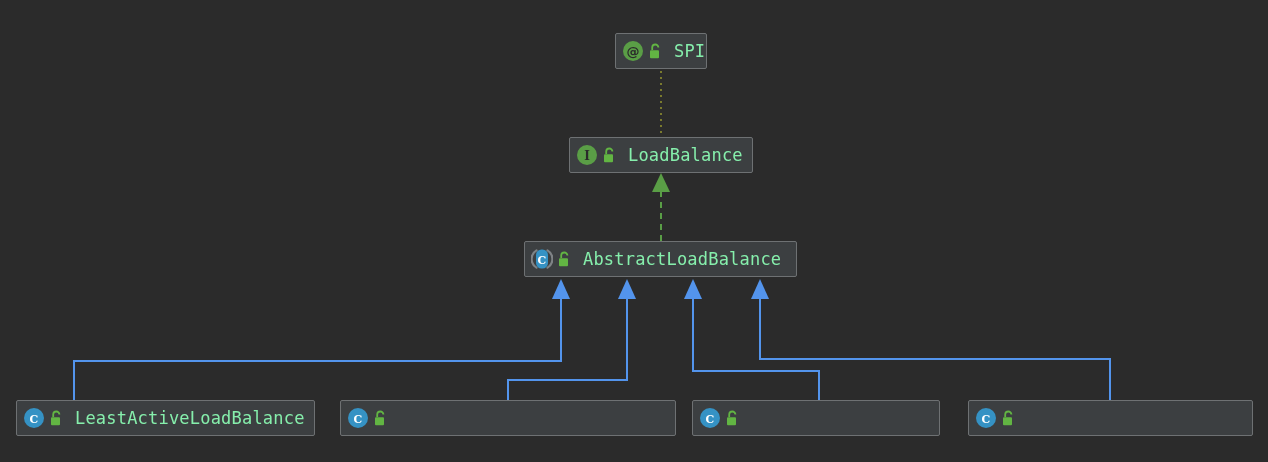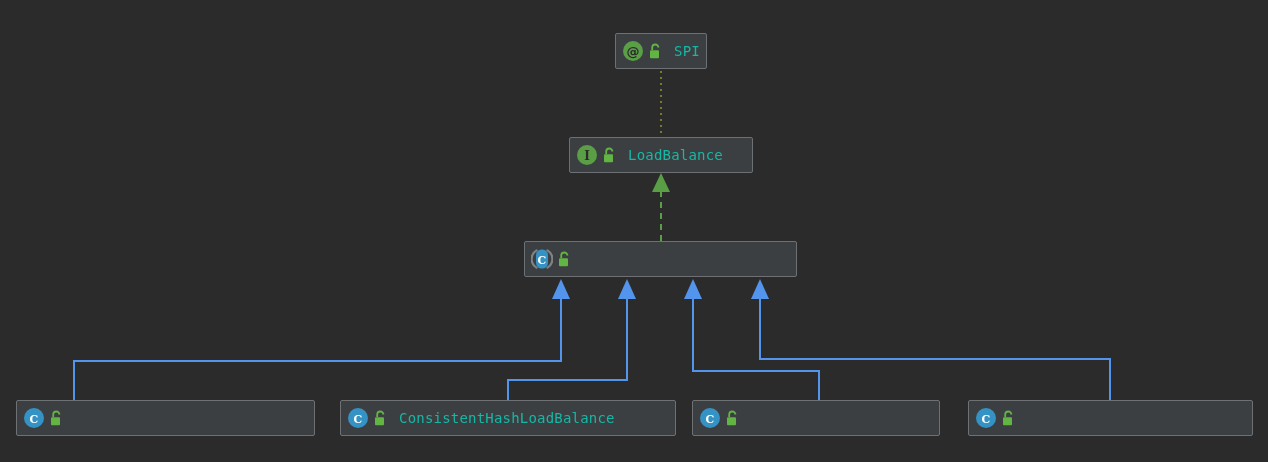--- a/index.html
+++ b/index.html
@@ -31,22 +31,22 @@
     display: flex;
     align-items: center;
     background: #3c3f41;
     border: 1px solid #6e7173;
     border-radius: 2px;
     height: 36px;
     padding: 0 10px 0 6px;
     white-space: nowrap;
   }
   .node-label {
-    color: #14b8a6;
-    font-size: 14px;
+    color: #86efac;
+    font-size: 17px;
     letter-spacing: 0.2px;
     margin-left: 11px;
     line-height: 1;
   }
   .icon-slot {
     display: inline-flex;
     align-items: center;
     justify-content: center;
     flex: none;
   }
@@ -125,51 +125,52 @@
         <rect x="5" y="1.5" width="12" height="19" rx="5.5" fill="#3592c4"></rect>
         <text x="11" y="15.5" font-family="DejaVu Serif, serif" font-size="11" font-weight="bold" fill="#ffffff" text-anchor="middle">C</text>
       </svg>
     </span>
     <span class="icon-slot">
       <svg class="icon-lock" viewBox="0 0 15 17" xmlns="http://www.w3.org/2000/svg">
         <path d="M4.2 7 V4.6 A3.1 3.1 0 0 1 10.4 4.6" fill="none" stroke="#62b543" stroke-width="1.8"></path>
         <rect x="2" y="7.2" width="9" height="8" rx="1" fill="#62b543"></rect>
       </svg>
     </span>
+    <span class="node-label">AbstractLoadBalance</span>
   </div>
 
   <div class="uml-node" style="left:16px; top:400px; width:299px;">
     <span class="icon-slot">
       <svg class="icon-kind" viewBox="0 0 22 22" xmlns="http://www.w3.org/2000/svg">
         <circle cx="11" cy="11" r="10" fill="#3592c4"></circle>
         <text x="11" y="15.5" font-family="DejaVu Serif, serif" font-size="11" font-weight="bold" fill="#ffffff" text-anchor="middle">C</text>
       </svg>
     </span>
     <span class="icon-slot">
       <svg class="icon-lock" viewBox="0 0 15 17" xmlns="http://www.w3.org/2000/svg">
         <path d="M4.2 7 V4.6 A3.1 3.1 0 0 1 10.4 4.6" fill="none" stroke="#62b543" stroke-width="1.8"></path>
         <rect x="2" y="7.2" width="9" height="8" rx="1" fill="#62b543"></rect>
       </svg>
     </span>
+    <span class="node-label">LeastActiveLoadBalance</span>
   </div>
 
   <div class="uml-node" style="left:340px; top:400px; width:336px;">
     <span class="icon-slot">
       <svg class="icon-kind" viewBox="0 0 22 22" xmlns="http://www.w3.org/2000/svg">
         <circle cx="11" cy="11" r="10" fill="#3592c4"></circle>
         <text x="11" y="15.5" font-family="DejaVu Serif, serif" font-size="11" font-weight="bold" fill="#ffffff" text-anchor="middle">C</text>
       </svg>
     </span>
     <span class="icon-slot">
       <svg class="icon-lock" viewBox="0 0 15 17" xmlns="http://www.w3.org/2000/svg">
         <path d="M4.2 7 V4.6 A3.1 3.1 0 0 1 10.4 4.6" fill="none" stroke="#62b543" stroke-width="1.8"></path>
         <rect x="2" y="7.2" width="9" height="8" rx="1" fill="#62b543"></rect>
       </svg>
     </span>
-    <span class="node-label">ConsistentHashLoadBalance</span>
   </div>
 
   <div class="uml-node" style="left:692px; top:400px; width:248px;">
     <span class="icon-slot">
       <svg class="icon-kind" viewBox="0 0 22 22" xmlns="http://www.w3.org/2000/svg">
         <circle cx="11" cy="11" r="10" fill="#3592c4"></circle>
         <text x="11" y="15.5" font-family="DejaVu Serif, serif" font-size="11" font-weight="bold" fill="#ffffff" text-anchor="middle">C</text>
       </svg>
     </span>
     <span class="icon-slot">

